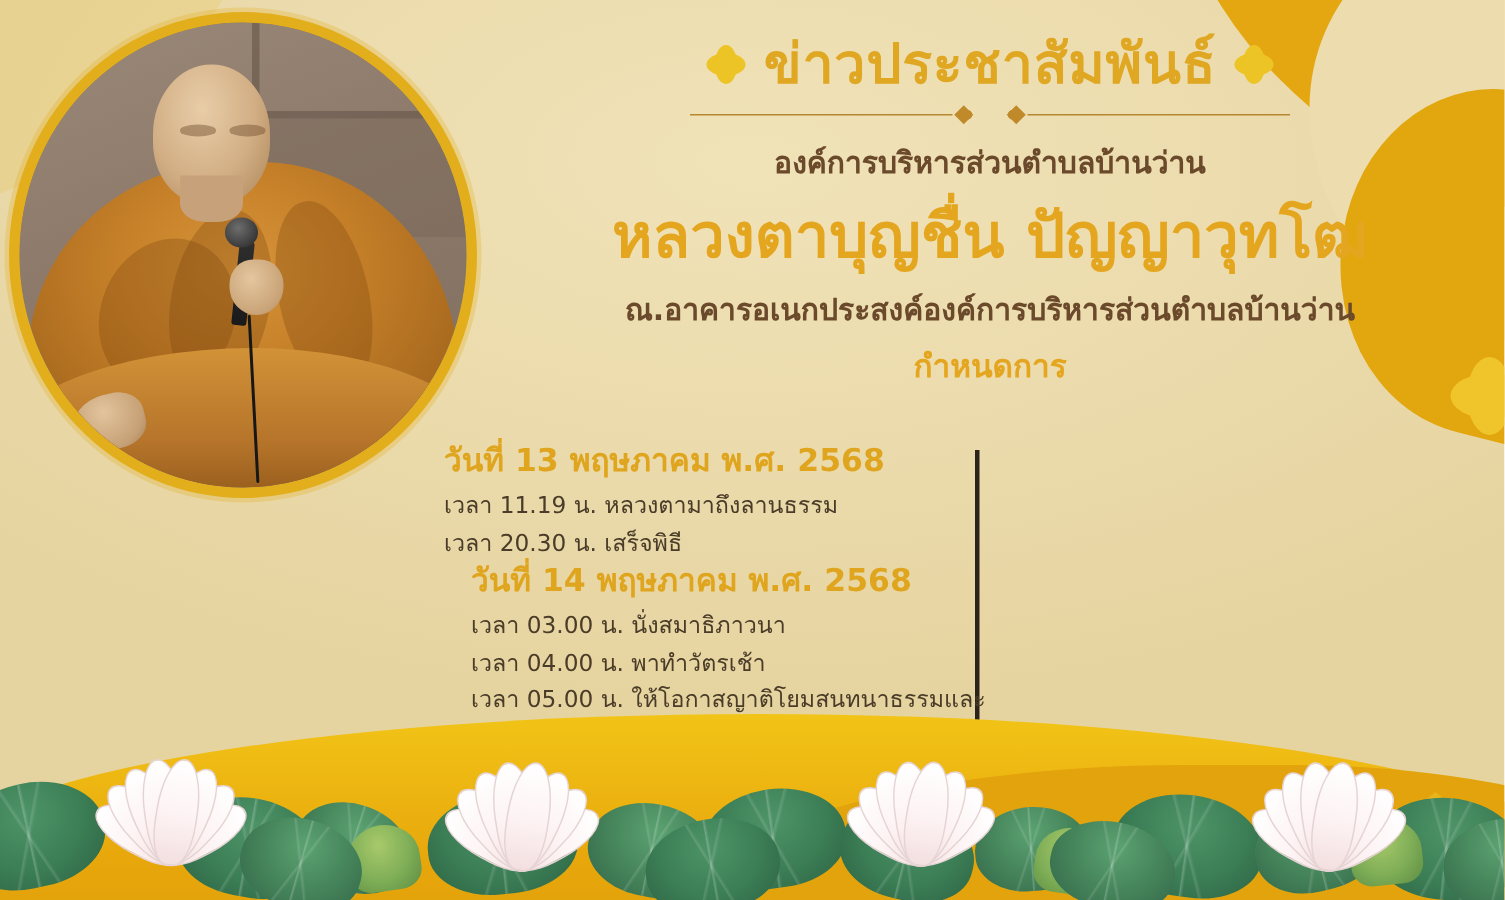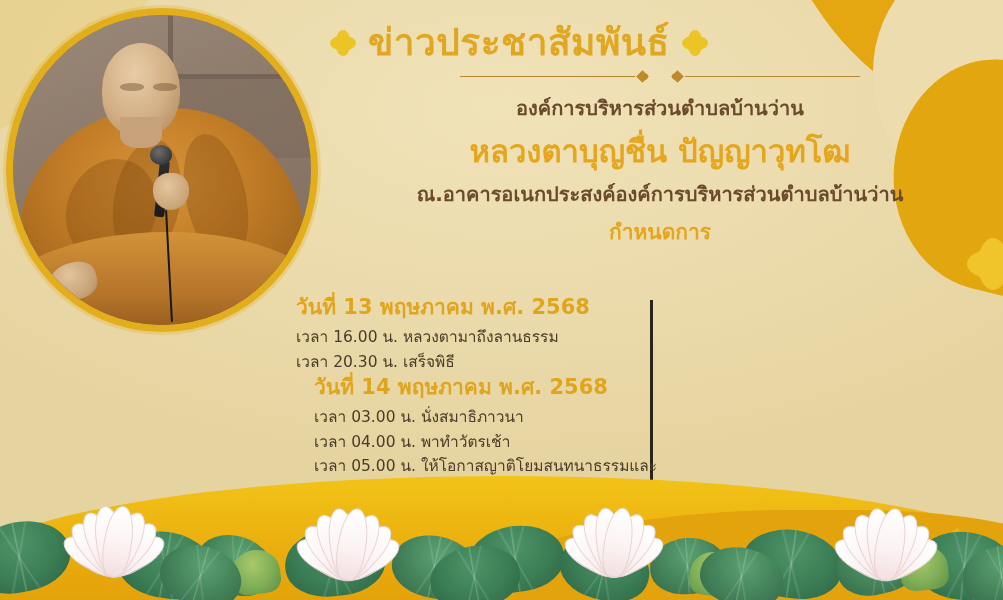--- a/index.html
+++ b/index.html
@@ -172,21 +172,21 @@
   
   .header {
     position: absolute;
     left: 330px; top: 22px;
     width: 660px;
     text-align: center;
   }
   .title-row {
     display: flex;
     align-items: center;
-    justify-content: flex-start;
+    justify-content: center;
     gap: 12px;
   }
   .clover {
     width: 26px; height: 26px;
     flex: 0 0 auto;
     position: relative;
   }
   .clover::before, .clover::after {
     content: "";
     position: absolute;
@@ -252,21 +252,21 @@
   }
   .invite-line {
     margin-top: 13px;
     font-size: 22px;
     font-weight: bold;
     color: #6b4a2c;
     line-height: 1.3;
   }
   .monk-name {
     margin-top: 12px;
-    font-size: 31px;
+    font-size: 41px;
     font-weight: bold;
     color: #e5a61f;
     line-height: 1.2;
   }
   .venue-line {
     margin-top: 11px;
     font-size: 20px;
     font-weight: bold;
     color: #6b4a2c;
     line-height: 1.3;
@@ -475,21 +475,21 @@
   </div>
 
   <span class="side-orn right"></span>
 
   <div class="schedule">
     <div class="col-divider"></div>
 
     <div class="sched-col left">
       <div class="date-head">วันที่ 13 พฤษภาคม พ.ศ. 2568</div>
       <div>
-        <div class="sched-item">เวลา 16.00 น. หลวงตามาถึงลานธรรม</div>
+        <div class="sched-item">เวลา 11.19 น. หลวงตามาถึงลานธรรม</div>
         <div class="sched-item">เวลา 20.30 น. เสร็จพิธี</div>
       </div>
     </div>
 
     <div class="sched-col right">
       <div class="date-head">วันที่ 14 พฤษภาคม พ.ศ. 2568</div>
       <div>
         <div class="sched-item">เวลา 03.00 น. นั่งสมาธิภาวนา</div>
         <div class="sched-item">เวลา 04.00 น. พาทำวัตรเช้า</div>
         <div class="sched-item">เวลา 05.00 น. ให้โอกาสญาติโยมสนทนาธรรมและ</div>

